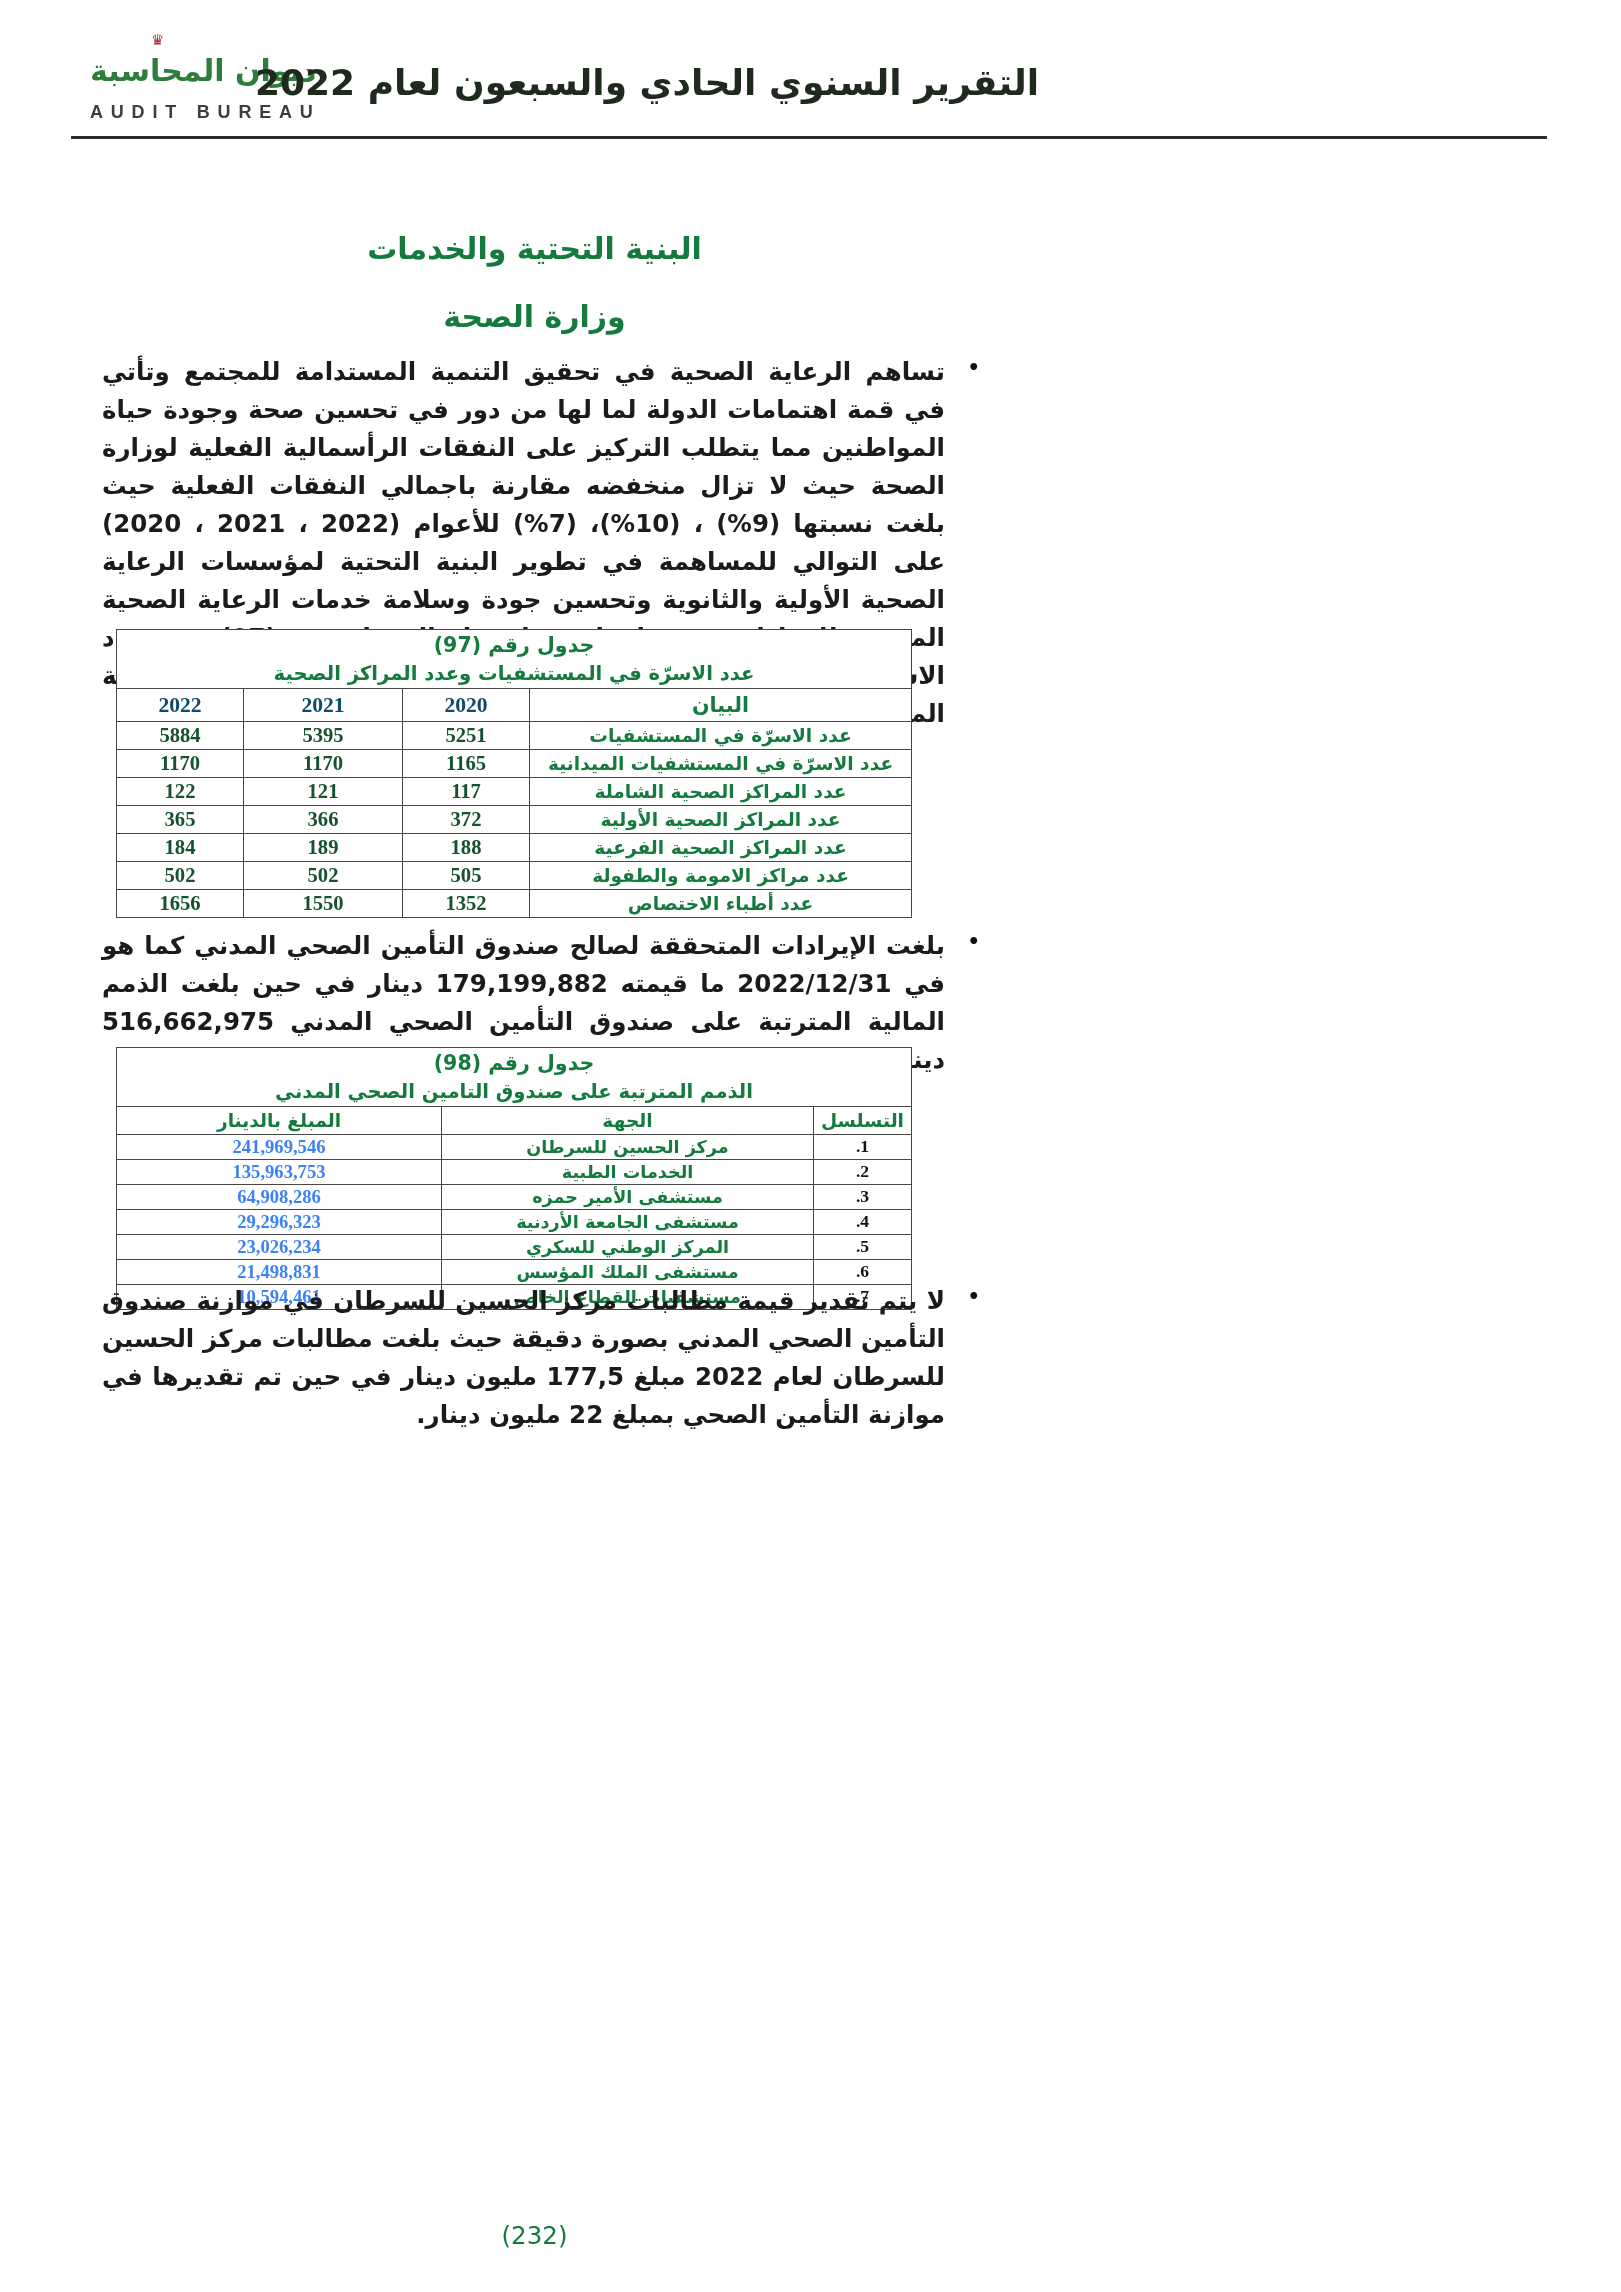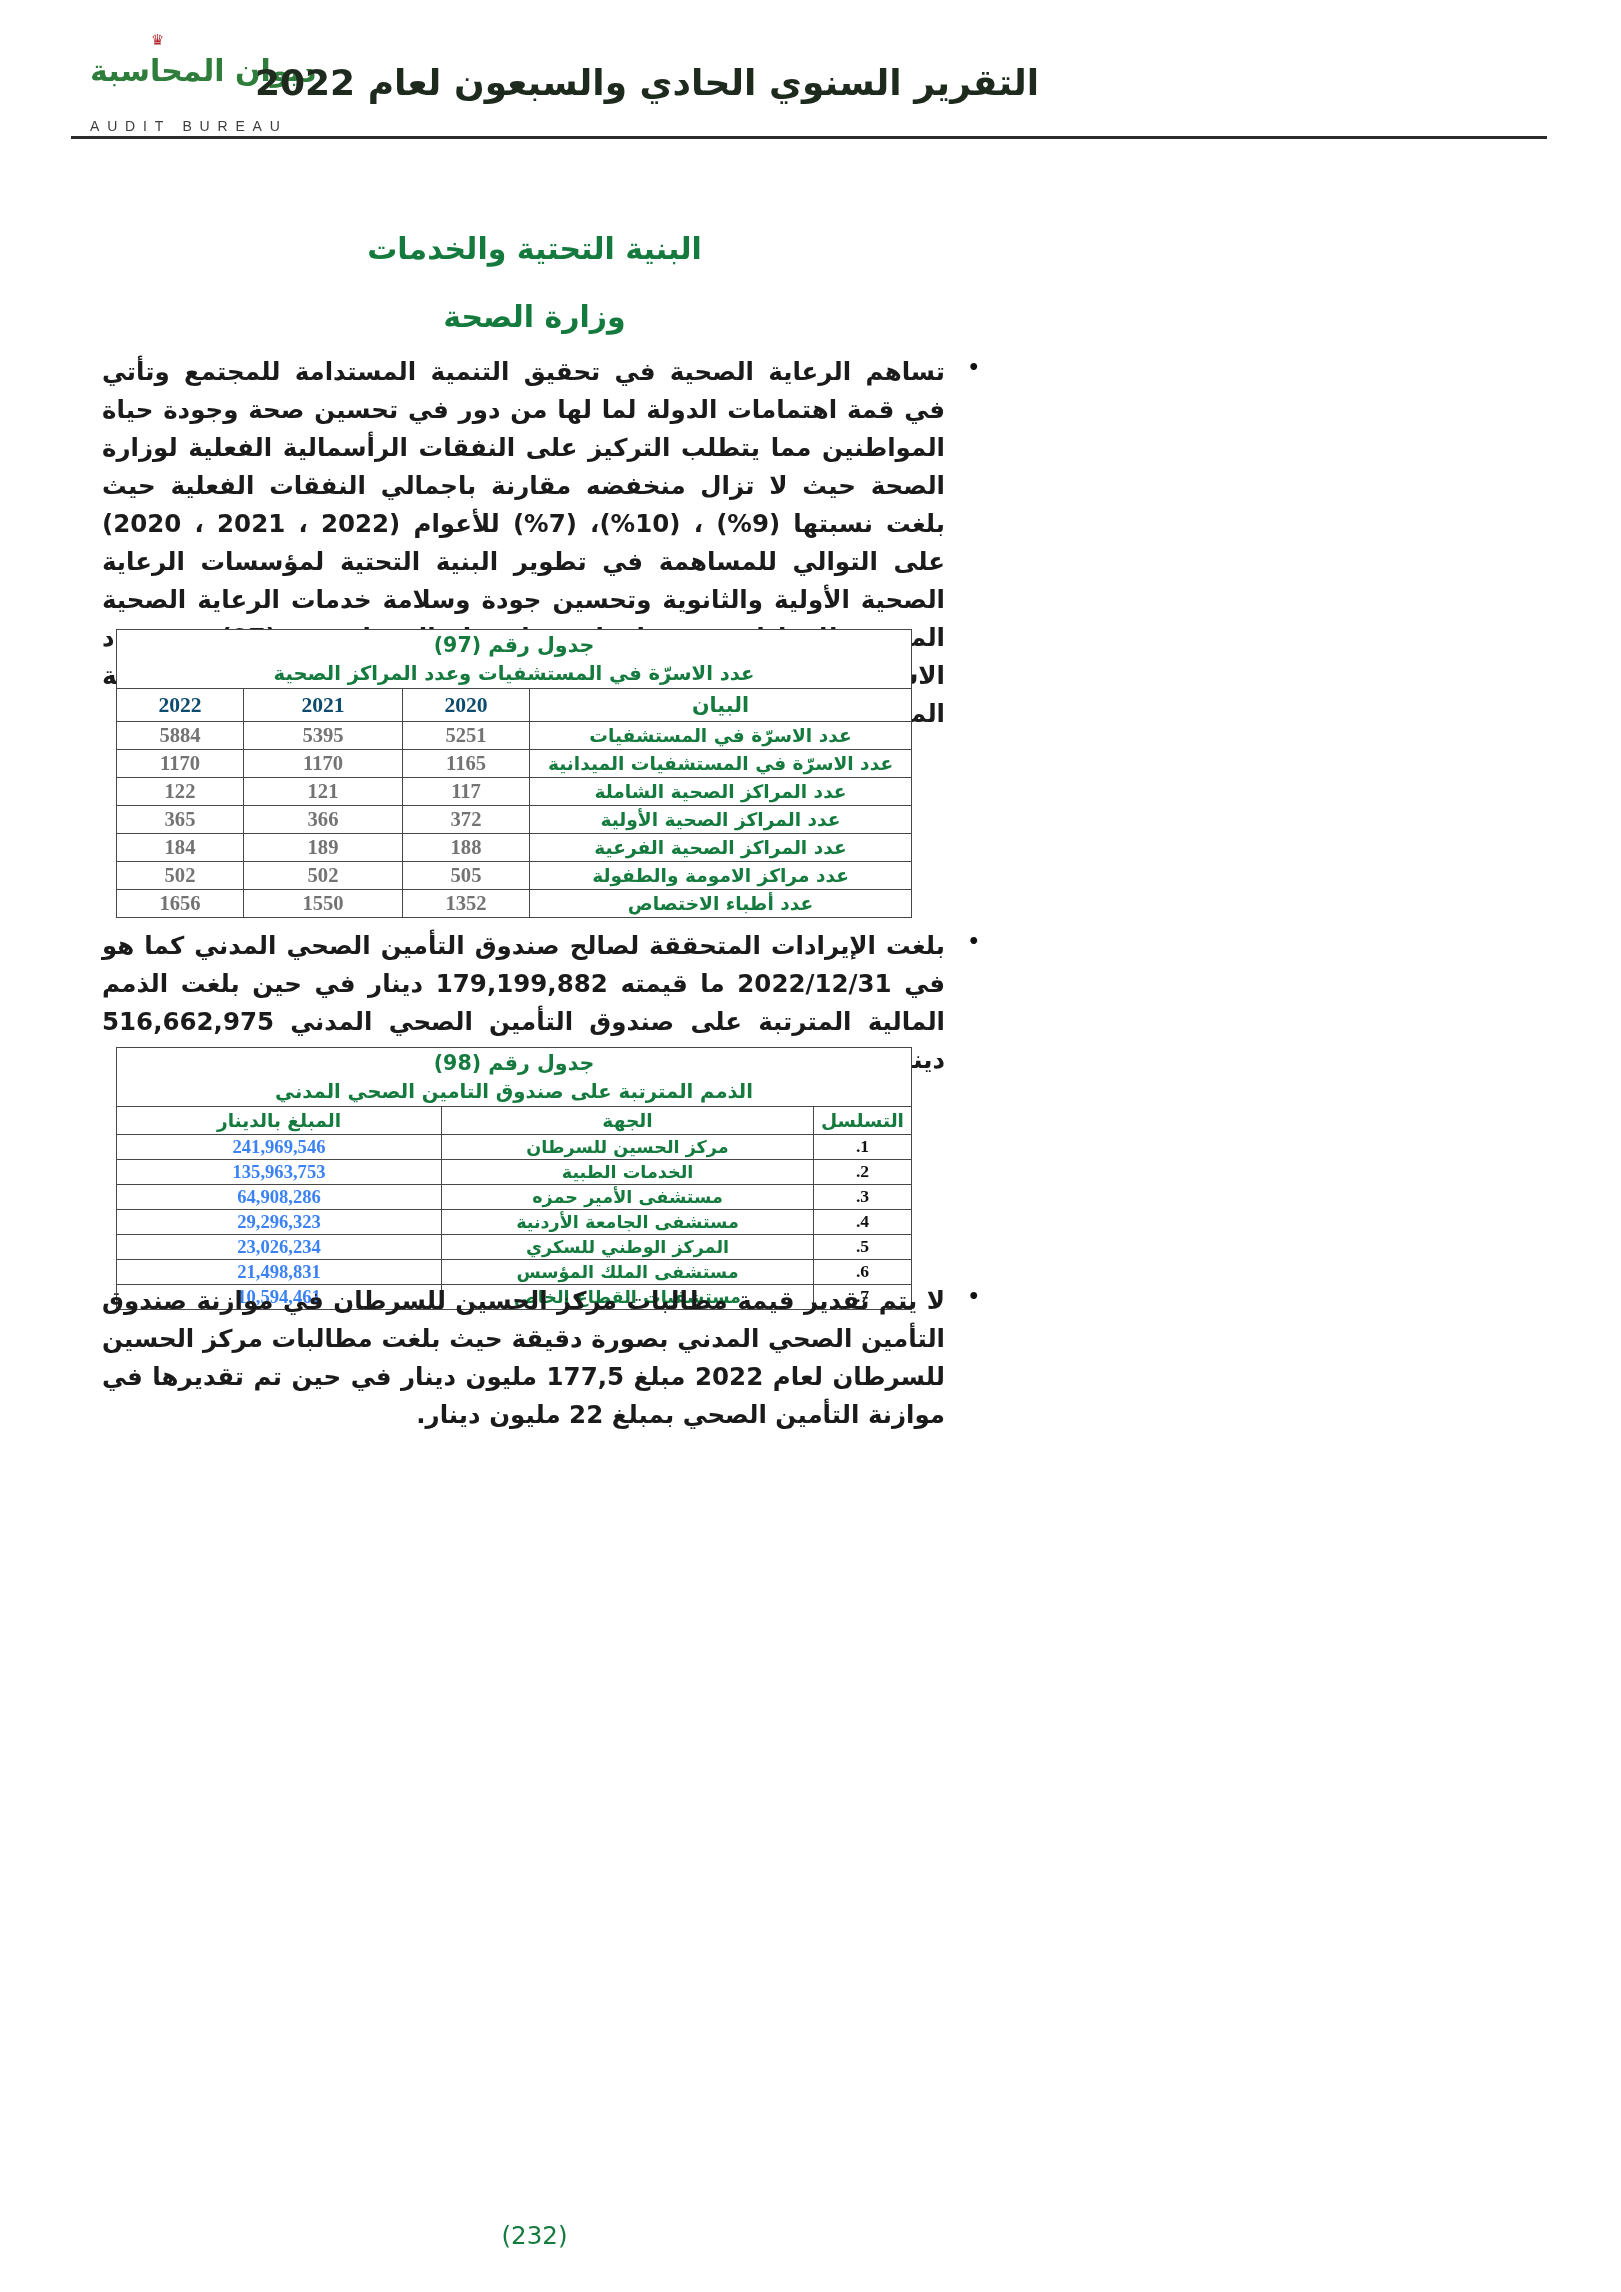--- a/index.html
+++ b/index.html
@@ -16,21 +16,21 @@
 
   
   .logo{position:absolute;top:41px;left:90px;width:196px;text-align:center;direction:ltr;}
   .logo-mark{position:relative;display:block;}
   .logo-crown{position:absolute;top:-7.8px;left:61px;color:#b3252b;font-size:14.7px;line-height:14.7px;}
   .logo-arabic{
     display:block;color:#2e7d3b;font-size:30px;font-weight:bold;line-height:59px;
     letter-spacing:-1px;white-space:nowrap;
   }
   .logo-latin{
-    display:block;margin-top:18px;color:#3d3d3d;font-size:14px;font-weight:normal;
+    display:block;margin-top:2px;color:#3d3d3d;font-size:18px;font-weight:bold;
     letter-spacing:7.8px;font-family:"Liberation Sans", sans-serif;white-space:nowrap;
   }
   .report-title{
     position:absolute;top:57px;left:443px;width:596px;text-align:center;
     font-size:36px;font-weight:bold;color:#1e2a1e;line-height:51px;white-space:nowrap;
   }
   .header-rule{position:absolute;top:136px;left:71px;width:1476px;height:2.9px;background:#2c2c2c;}
 
   
   .heading{
@@ -66,21 +66,21 @@
   .tbl-caption{padding:3.9px 5.9px;}
   .tbl-caption .t-title{color:var(--green);font-size:20.6px;line-height:29px;}
   .tbl-caption .t-sub{color:var(--green);font-size:19.6px;line-height:27.4px;}
 
   .t97{top:629px;}
   .t97 thead tr.cols th{height:33px;}
   .t97 th.col-label{color:var(--green);font-size:20.6px;}
   .t97 th.col-year{color:#0c4a6e;font-size:21.6px;font-family:"Liberation Serif", serif;}
   .t97 tbody td{height:28px;}
   .t97 td.label{color:var(--green);font-size:18.6px;}
-  .t97 td.num{color:#737373;font-size:20.6px;font-family:"Liberation Serif", serif;}
+  .t97 td.num{color:#14532d;font-size:20.6px;font-family:"Liberation Serif", serif;}
 
   .t98{top:1047px;padding-left:15px;}
   .t98 thead tr.cols th{height:27.4px;color:var(--green);font-size:18.6px;}
   .t98 tbody td{height:23.5px;}
   .t98 td.serial{color:#111;font-size:17.6px;font-family:"Liberation Serif", serif;}
   .t98 td.entity{color:var(--green);font-size:17.6px;}
   .t98 td.amount{color:#3b82f6;font-size:18.6px;font-family:"Liberation Serif", serif;}
 
   
   .page-num{

